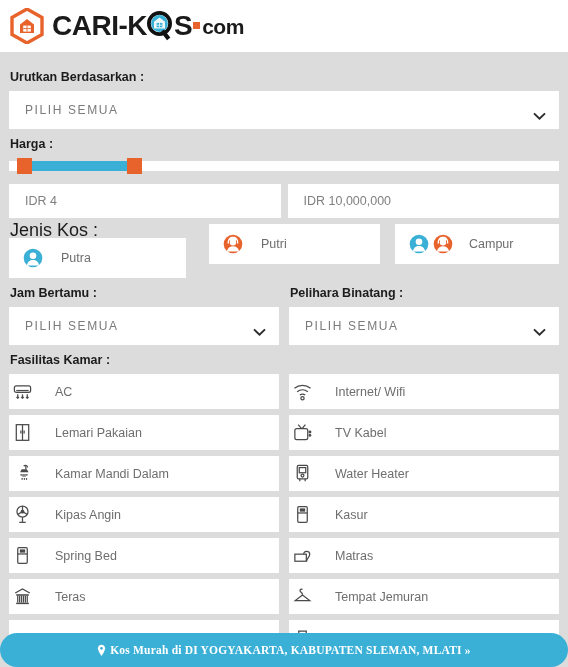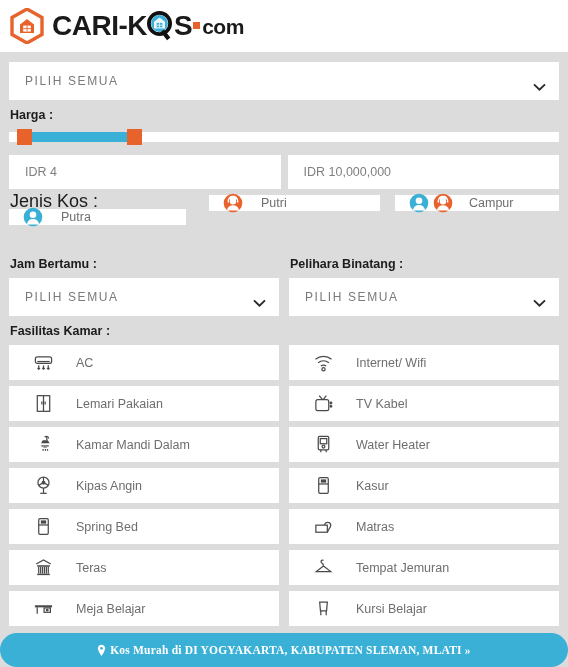--- a/index.html
+++ b/index.html
@@ -70,21 +70,21 @@
     font-size: 12.5px; color: #808080;
   }
 
   
   .kos-wrap { position: relative; height: 58px; margin-top: 2px; }
   .kos-label {
     position: absolute; left: 1px; top: 0;
     font-size: 18px; font-weight: normal; color: #1c1c1c;
   }
   .kos-opt {
-    position: absolute; background: #fff; height: 16px;
+    position: absolute; background: #fff; height: 40px;
     display: flex; align-items: center; padding-left: 14px;
   }
   .kos-putra  { left: 0px;   top: 18px; width: 177px; }
   .kos-putri  { left: 200px; top: 4px;  width: 171px; }
   .kos-campur { left: 386px; top: 4px;  width: 164px; }
   .kos-name { font-size: 12.5px; color: #6e6e6e; margin-left: 18px; }
   .kos-campur .kos-name { margin-left: 16px; }
   .avatar { width: 20px; height: 20px; flex: 0 0 auto; }
   .avatar + .avatar { margin-left: 4px; }
 
@@ -92,21 +92,21 @@
   .two-col { display: flex; gap: 10px; }
   .two-col > div { flex: 1; }
 
   
   .fac-grid {
     display: grid; grid-template-columns: 1fr 1fr;
     column-gap: 10px; row-gap: 6px; margin-top: 6px;
   }
   .fac-item {
     background: #fff; height: 35px;
-    display: flex; align-items: center; padding-left: 23px;
+    display: flex; align-items: center; padding-left: 2px;
   }
   .fac-icon {
     width: 22px; height: 22px; flex: 0 0 auto;
     display: flex; align-items: center; justify-content: center;
     color: #4a4a4a;
   }
   .fac-label { font-size: 12.5px; color: #6e6e6e; margin-left: 22px; }
 
   
   .bottom-bar {
@@ -149,20 +149,21 @@
         </svg>
       </span>
       <span>S</span>
       <span class="logo-dot"></span>
       <span class="logo-com">com</span>
     </div>
   </div>
 
   <div class="body">
 
+    <div class="flabel">Urutkan Berdasarkan :</div>
     <div class="select-box">
       <span class="select-val">PILIH SEMUA</span>
       <span class="chev">
         <svg viewBox="0 0 13 8" width="13" height="8">
           <path d="M1 1.4 L6.5 6.6 L12 1.4" fill="none" stroke="#2b2b2b" stroke-width="1.9"></path>
         </svg>
       </span>
     </div>
 
     <div class="flabel">Harga :</div>

